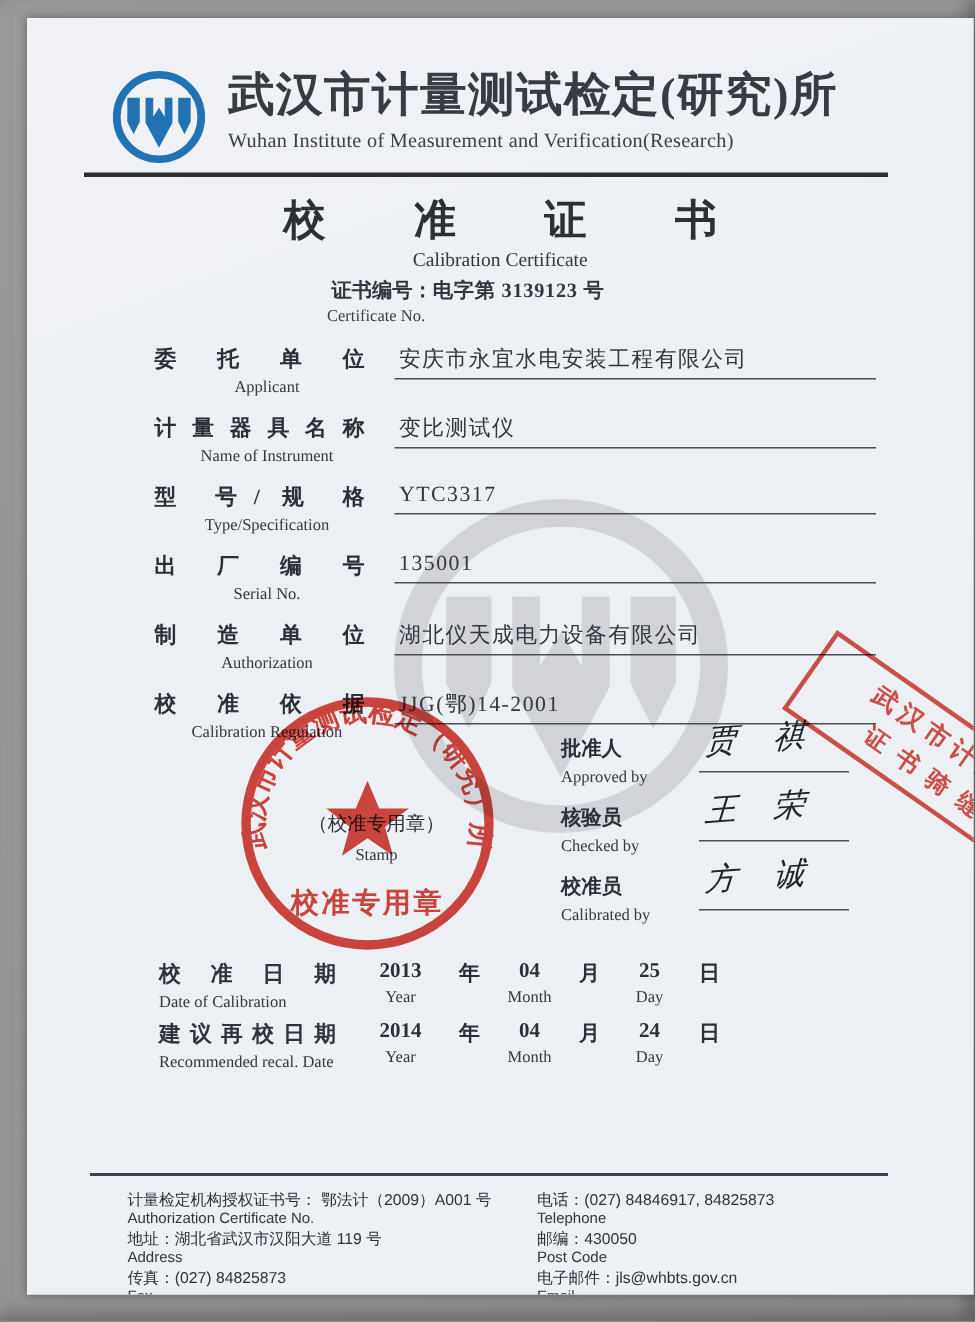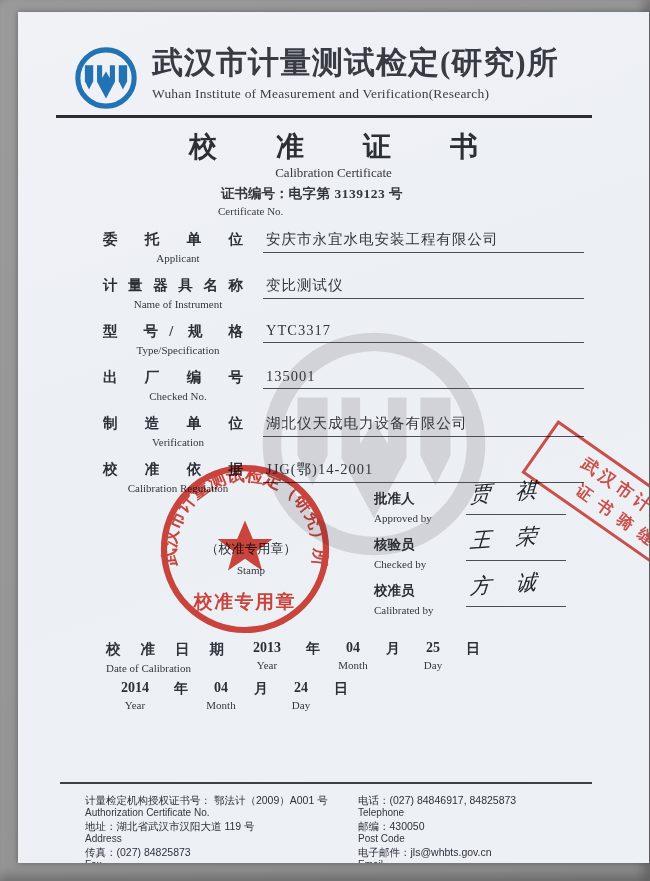--- a/index.html
+++ b/index.html
@@ -139,28 +139,28 @@
       <div class="frow">
         <div class="flab">
           <div class="flab-cn">型 号/ 规 格</div>
           <div class="flab-en">Type/Specification</div>
         </div>
         <div class="fval">YTC3317</div>
       </div>
       <div class="frow">
         <div class="flab">
           <div class="flab-cn">出 厂 编 号</div>
-          <div class="flab-en">Checked No.</div>
+          <div class="flab-en">Serial No.</div>
         </div>
         <div class="fval">135001</div>
       </div>
       <div class="frow">
         <div class="flab">
           <div class="flab-cn">制 造 单 位</div>
-          <div class="flab-en">Verification</div>
+          <div class="flab-en">Authorization</div>
         </div>
         <div class="fval">湖北仪天成电力设备有限公司</div>
       </div>
       <div class="frow">
         <div class="flab">
           <div class="flab-cn">校 准 依 据</div>
           <div class="flab-en">Calibration Regulation</div>
         </div>
         <div class="fval">JJG(鄂)14-2001</div>
       </div>
@@ -229,20 +229,24 @@
           </div>
         <div class="dcell w46">
             <div class="v">25</div>
             <div class="sub">Day</div>
           </div>
         <div class="dcell w34">
             <div class="cnv">日</div>
           </div>
       </div>
       <div class="drow">
+        <div class="dcell dlabel">
+          <div class="cn">建议再校日期</div>
+          <div class="en">Recommended recal. Date</div>
+        </div>
         <div class="dcell w58">
             <div class="v">2014</div>
             <div class="sub">Year</div>
           </div>
         <div class="dcell w34">
             <div class="cnv">年</div>
           </div>
         <div class="dcell w46">
             <div class="v">04</div>
             <div class="sub">Month</div>

